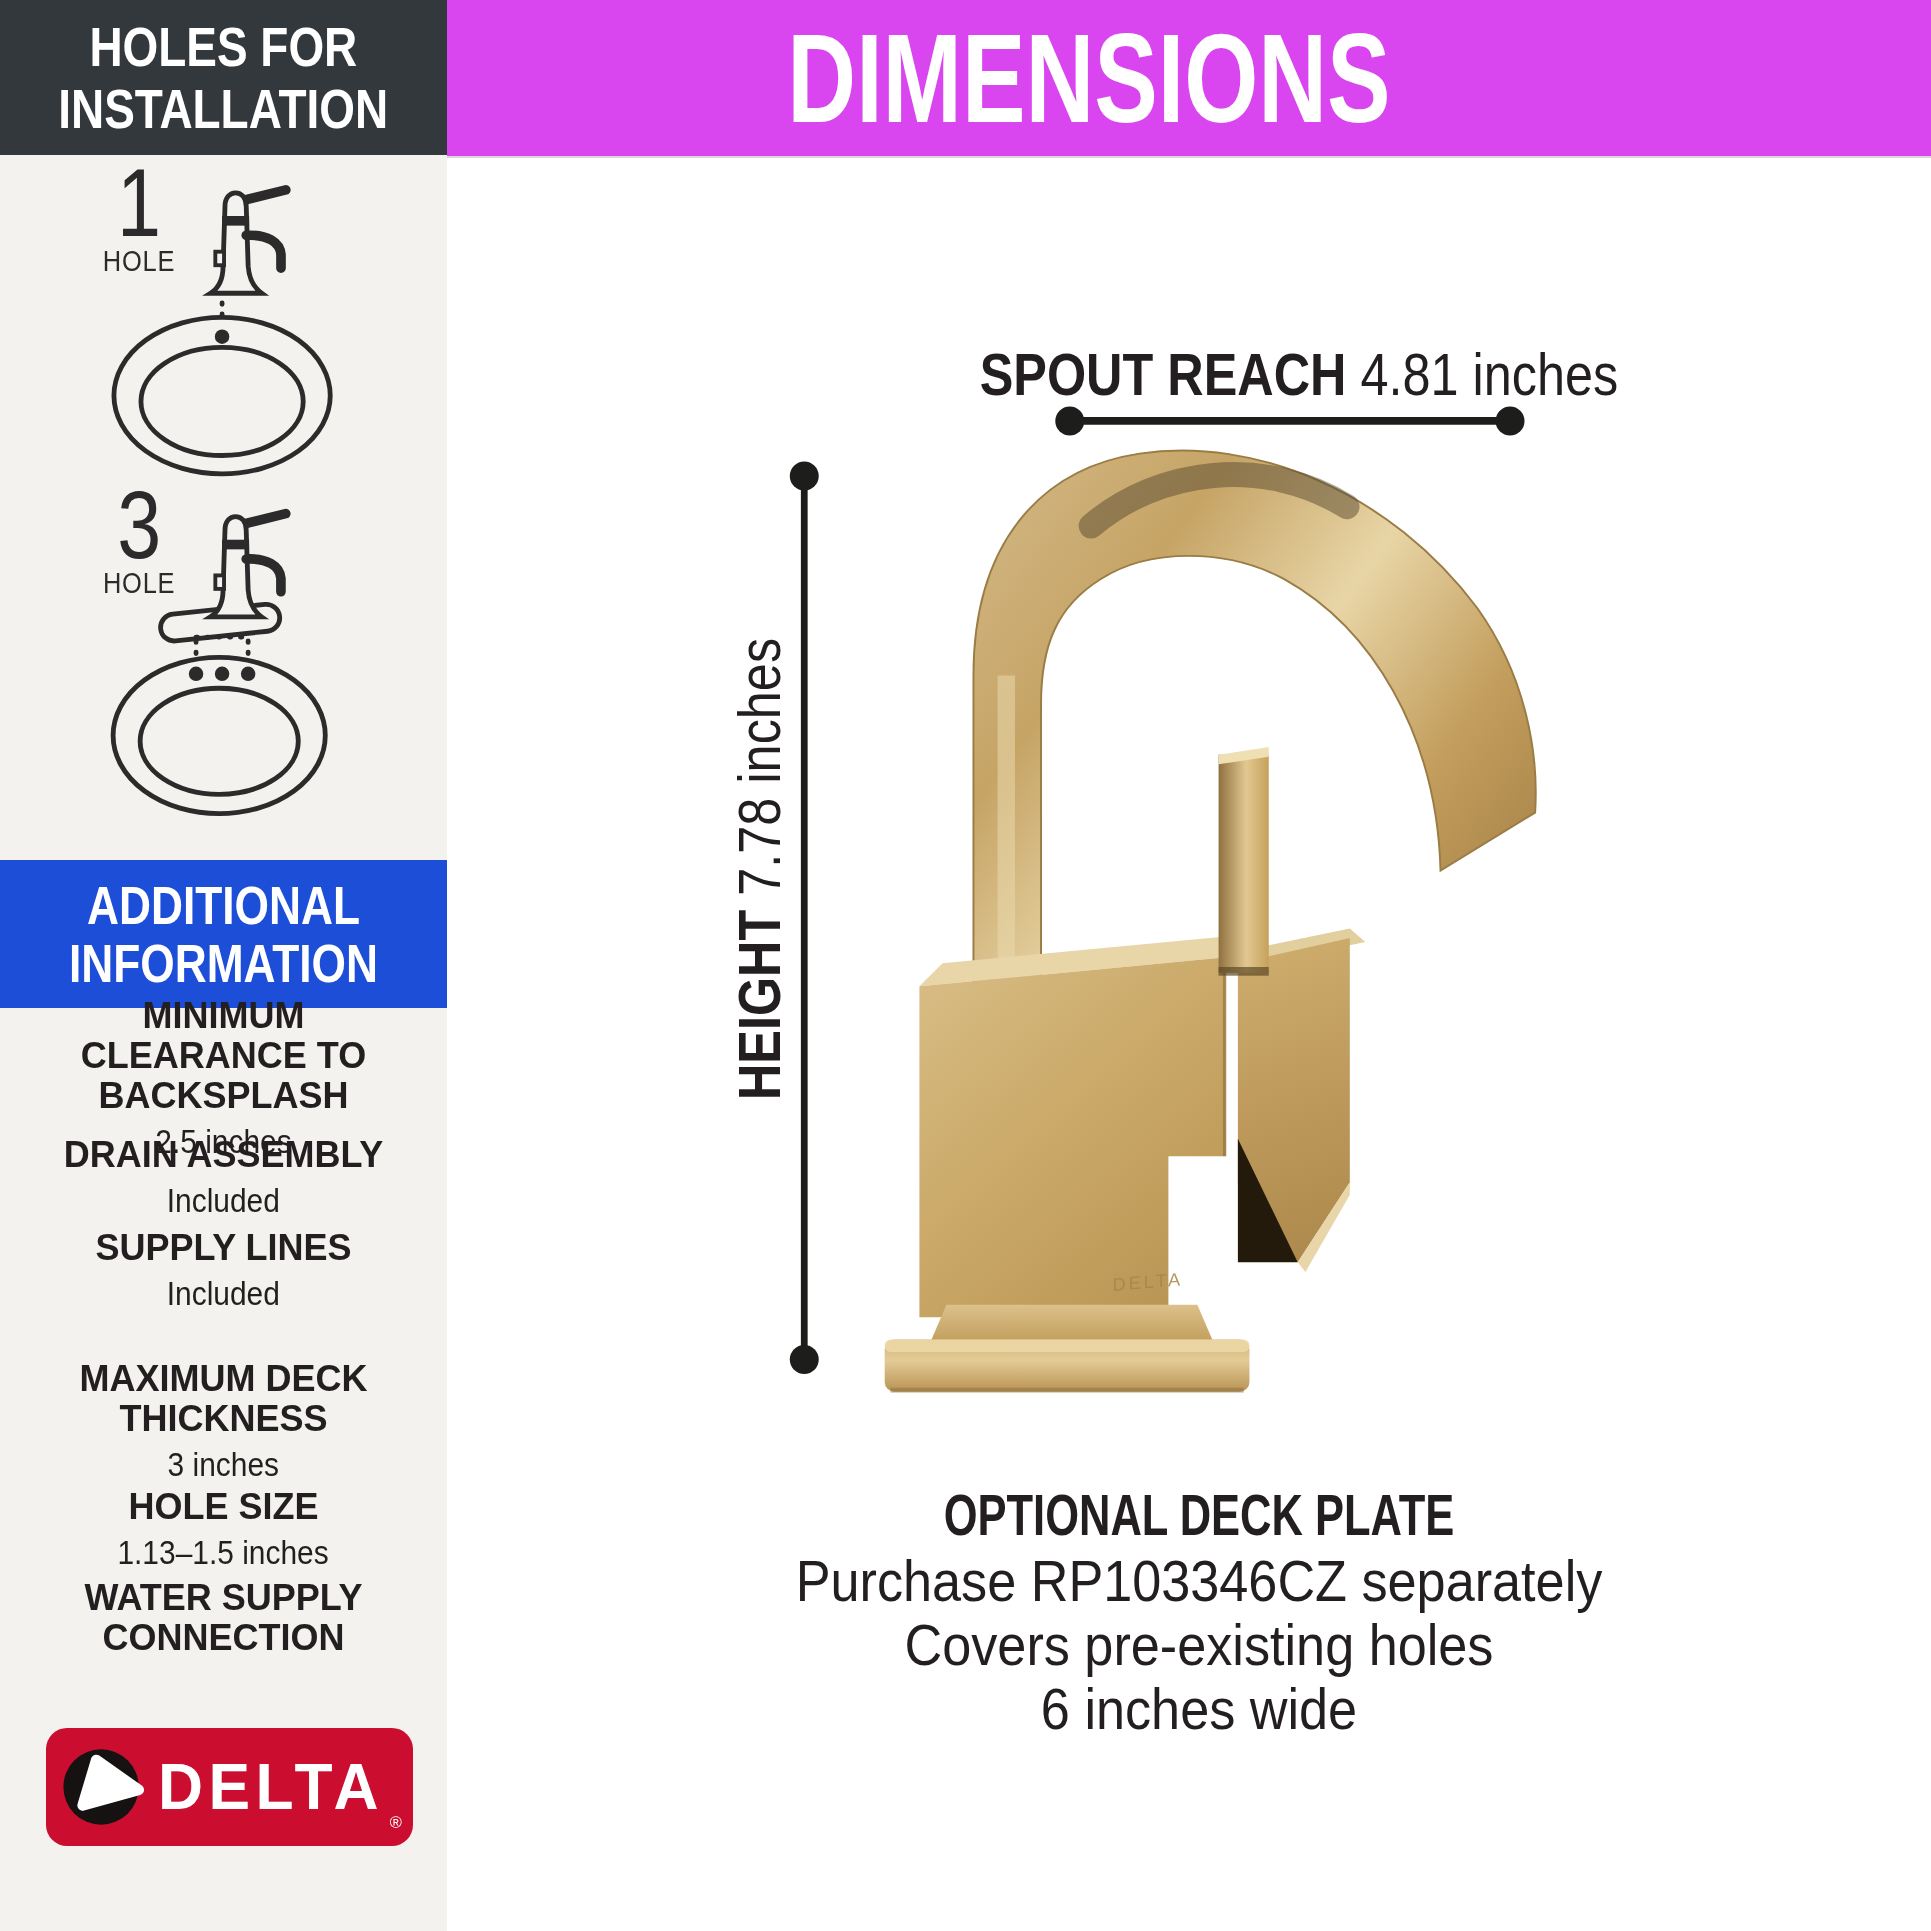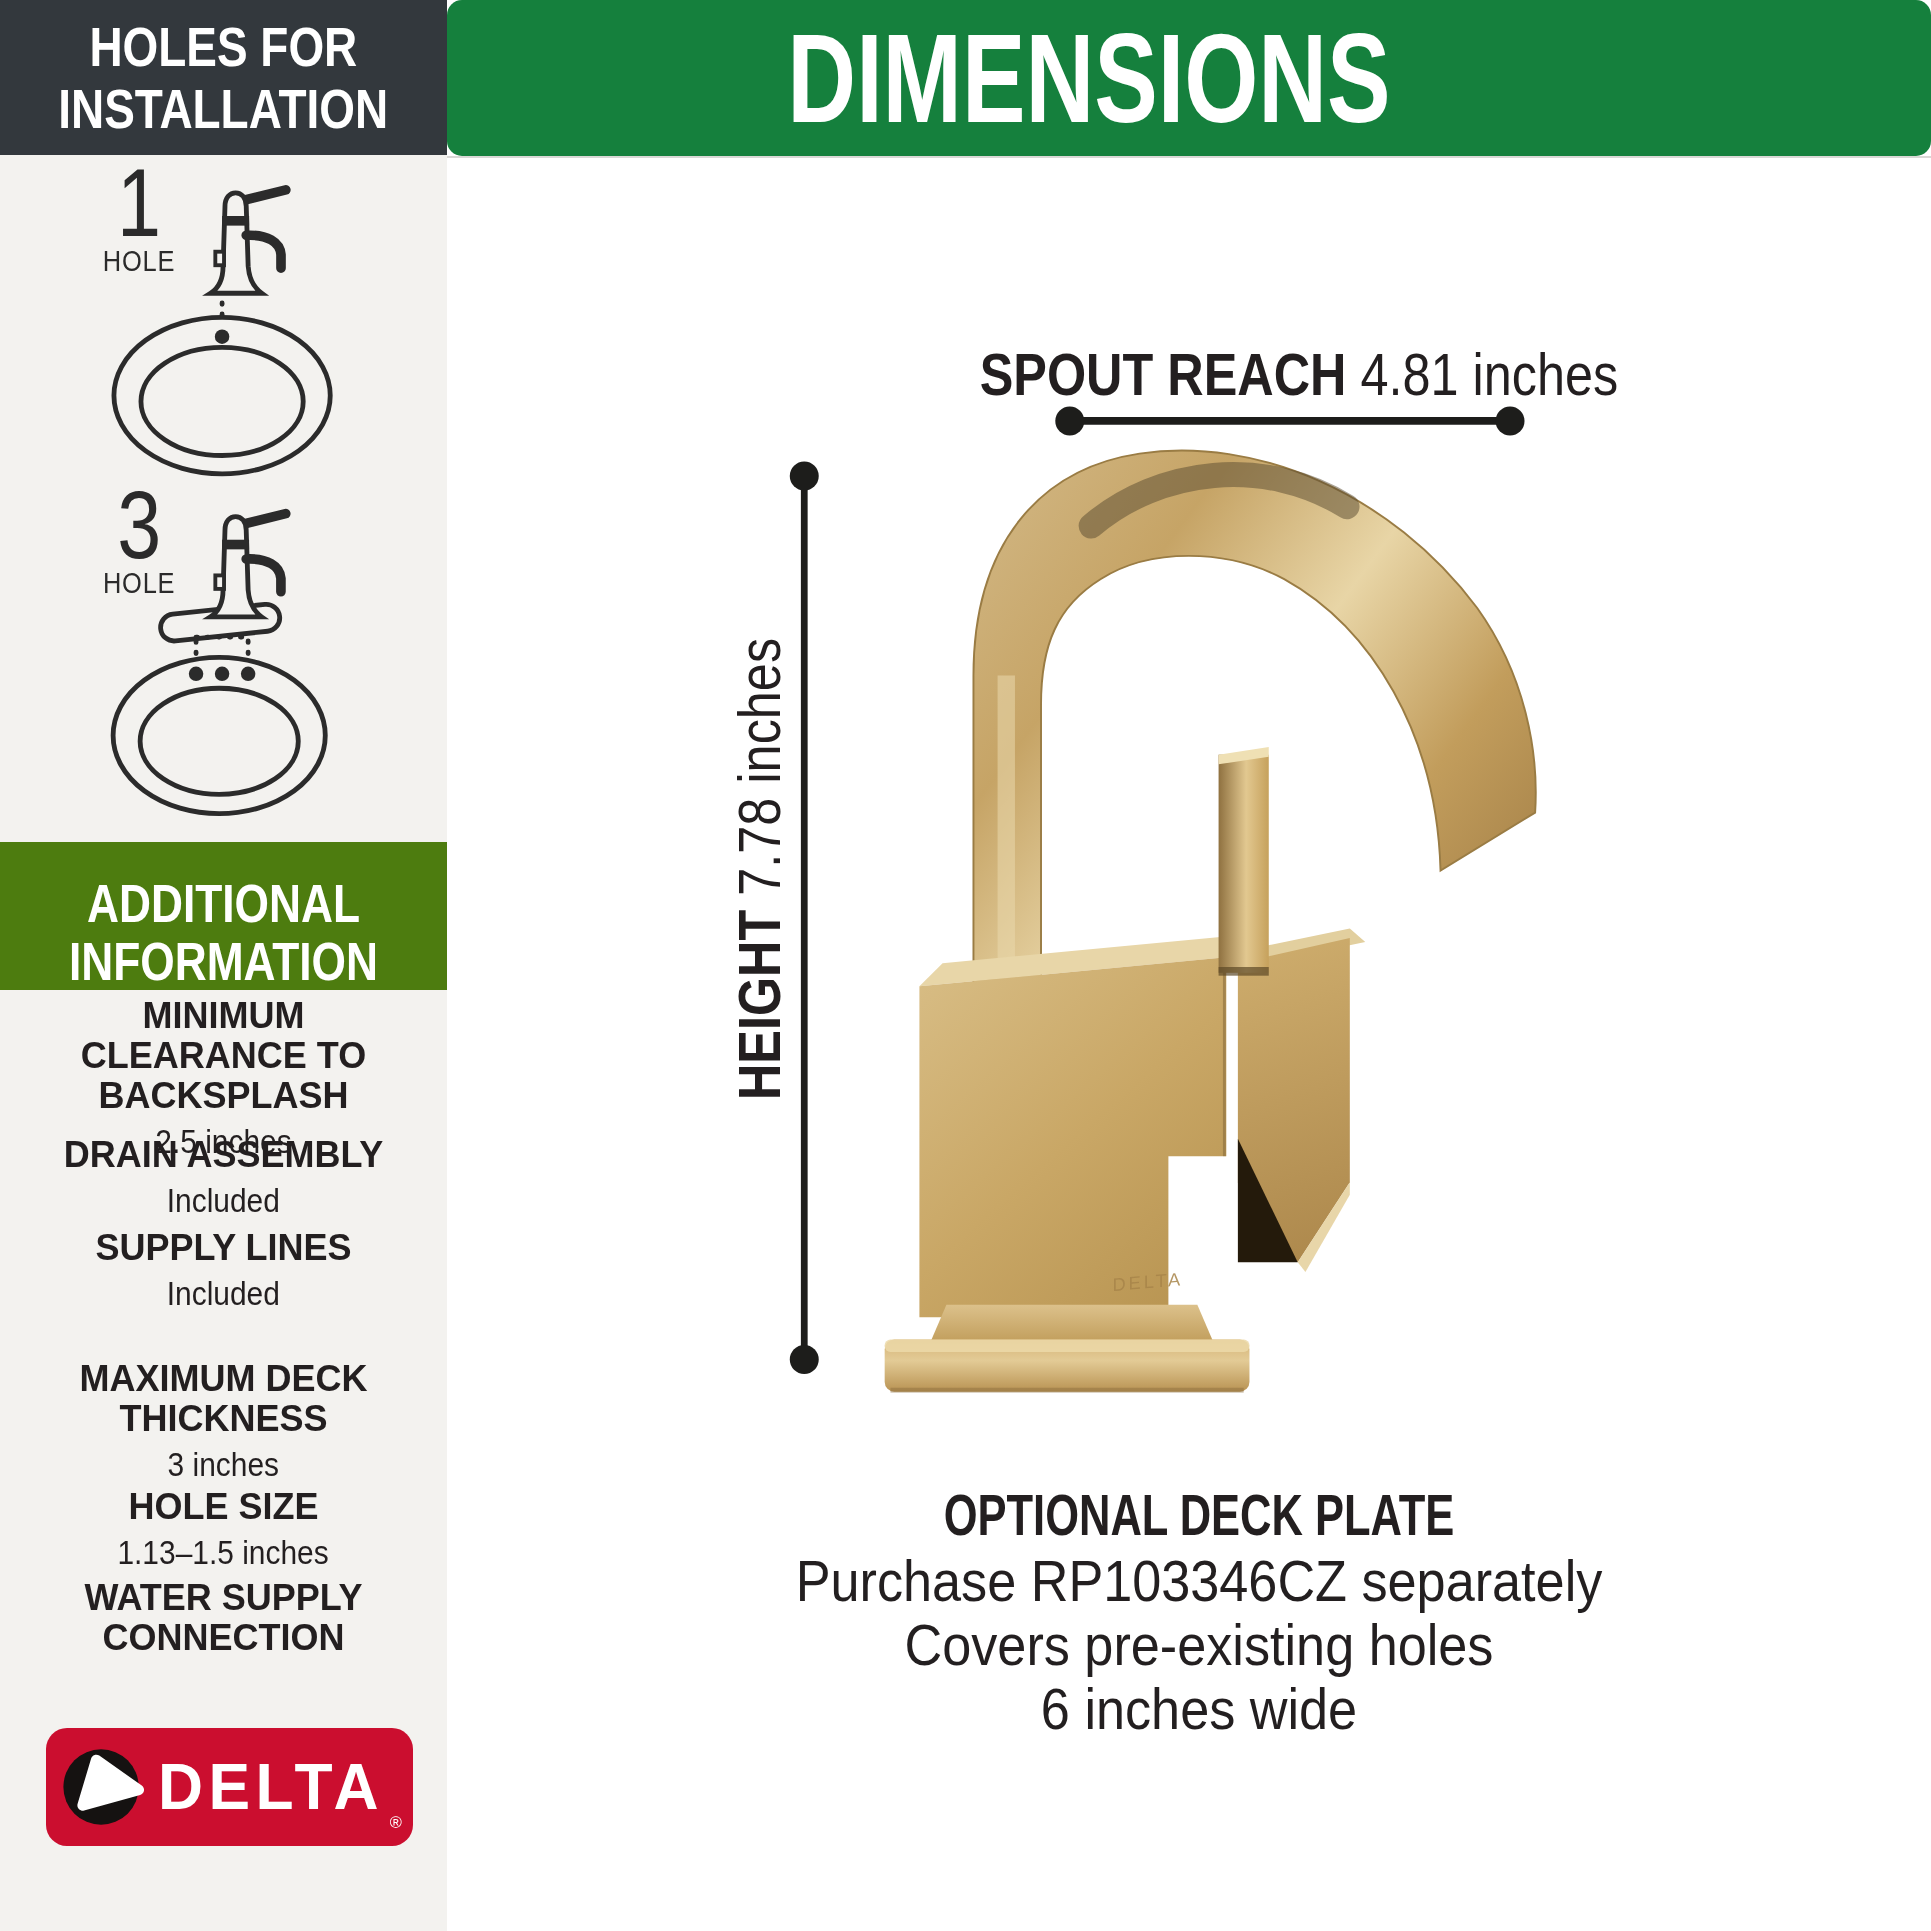--- a/index.html
+++ b/index.html
@@ -8,29 +8,29 @@
   .abs{position:absolute;}
   .cond{display:inline-block;transform:scaleX(.82);transform-origin:50% 50%;white-space:nowrap;}
   .cond75{display:inline-block;transform:scaleX(.75);transform-origin:50% 50%;white-space:nowrap;}
   .cond88{display:inline-block;transform:scaleX(.88);transform-origin:50% 50%;white-space:nowrap;}
 
   
   .sidebar-bg{left:0;top:0;width:447px;height:1931px;background:#f3f2ef;}
   .holes-header{left:0;top:0;width:447px;height:155px;background:#33383d;color:#fff;
     display:flex;flex-direction:column;align-items:center;justify-content:center;
     font-weight:700;font-size:56px;line-height:62px;}
-  .add-header{left:0;top:842px;width:447px;height:148px;background:#4d7c0f;color:#fff;
-    display:flex;flex-direction:column;align-items:center;justify-content:flex-end;
+  .add-header{left:0;top:860px;width:447px;height:148px;background:#1d4ed8;color:#fff;
+    display:flex;flex-direction:column;align-items:center;justify-content:center;
     font-weight:700;font-size:54px;line-height:58px;}
   .spec{left:0;width:447px;text-align:center;}
   .spec .lab{font-weight:700;font-size:36px;line-height:40px;padding:0 39px;}
   .spec .val{font-weight:400;font-size:34px;line-height:45px;margin-top:2.9px;}
 
   
-  .dim-bar{left:447px;top:0;width:1484px;height:156px;background:#15803d;border-radius:15px;}
+  .dim-bar{left:447px;top:0;width:1484px;height:156px;background:#d946ef;}
   .dim-bar .t{position:absolute;left:642px;top:50%;transform:translate(-50%,-50%) scaleX(.75);
     color:#fff;font-weight:800;font-size:127px;white-space:nowrap;letter-spacing:0px;}
   .bar-edge{left:447px;top:156px;width:1484px;height:1.9px;background:#d9d8d6;}
 
   .annot{white-space:nowrap;font-size:60px;color:#231f20;}
   .annot b{font-weight:700;}
   .spout-label{left:1299px;top:340px;transform:translateX(-50%);}
   .height-label{left:759px;top:869px;width:0;height:0;}
   .height-label .inner{position:absolute;white-space:nowrap;transform:translate(-50%,-50%) rotate(-90deg);}
 

